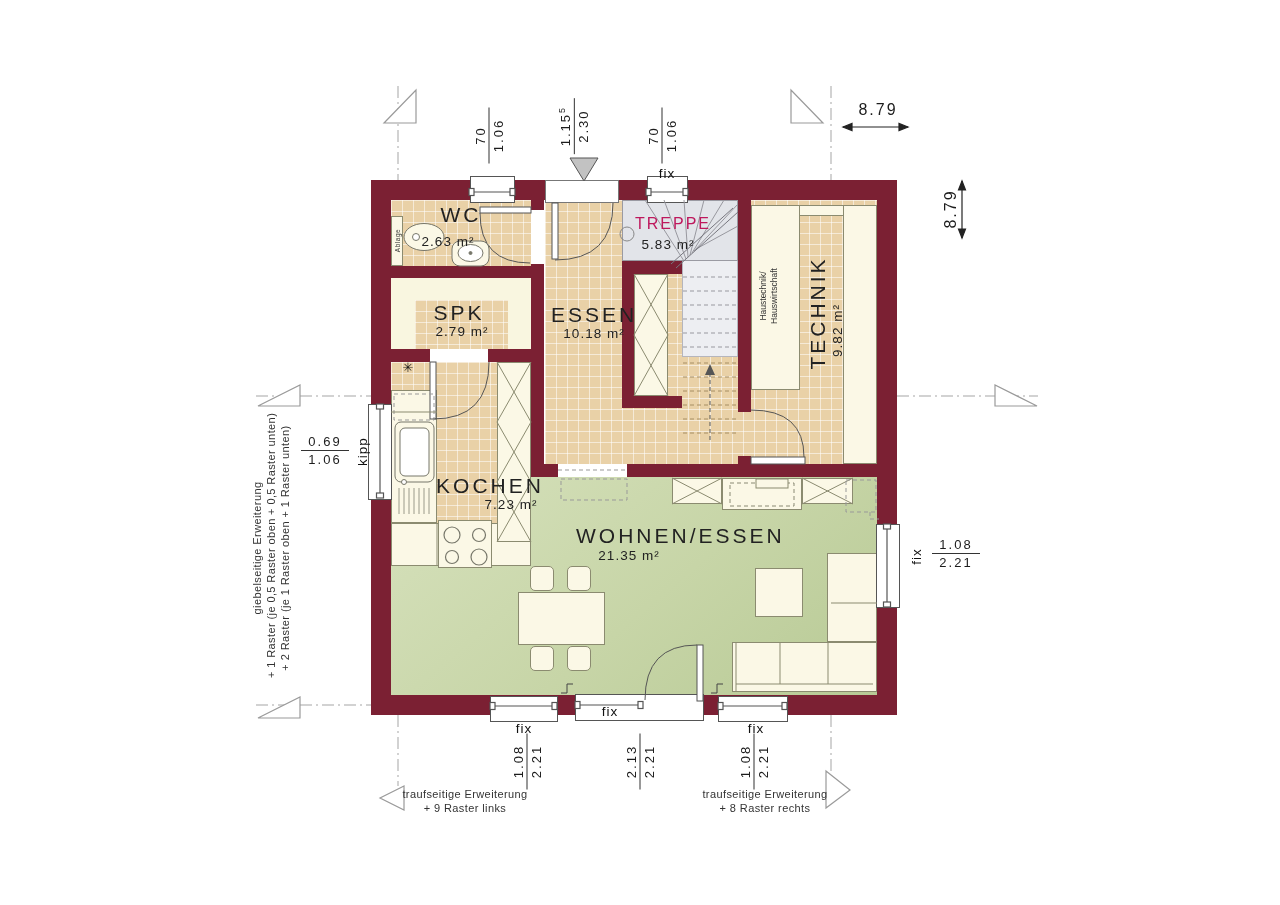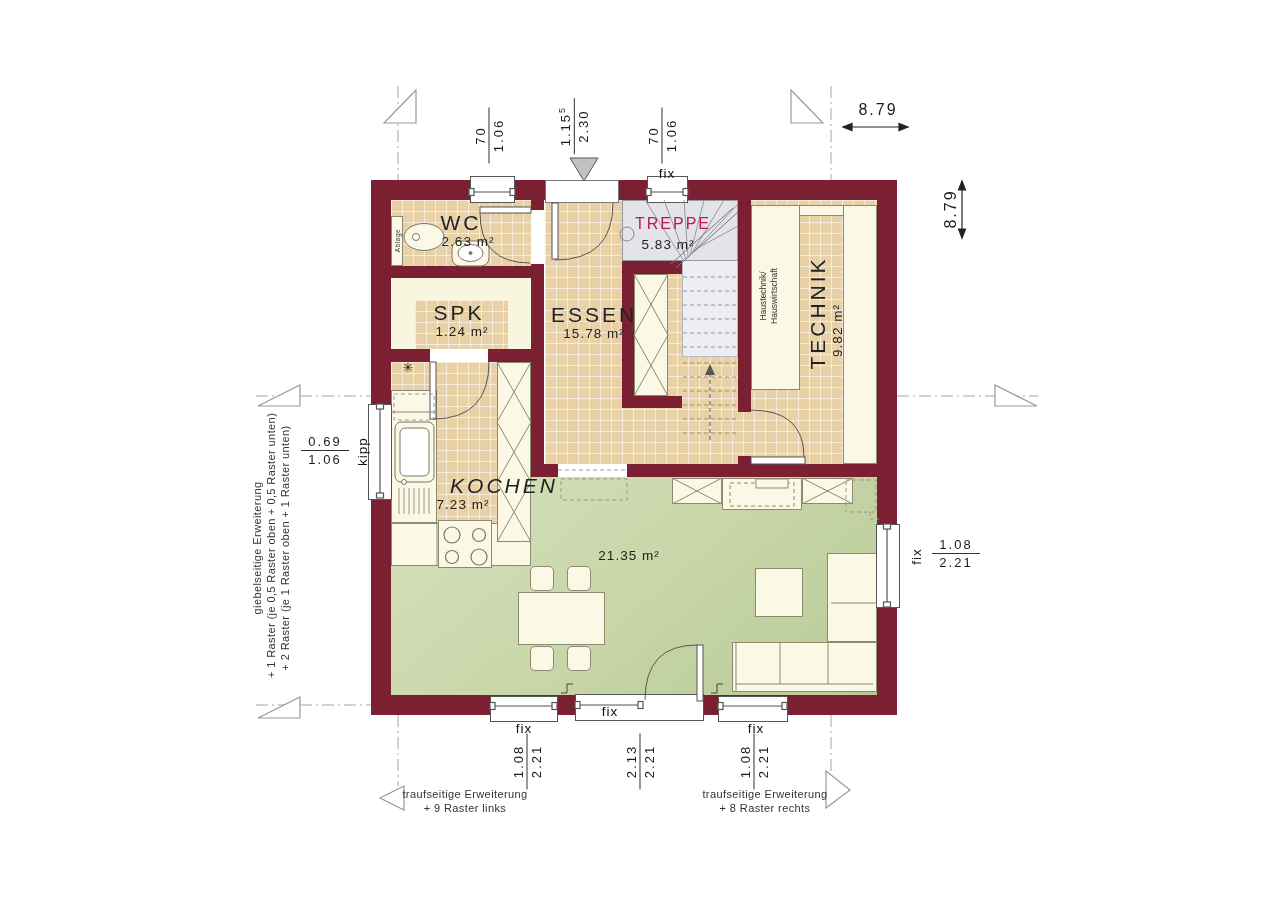--- a/index.html
+++ b/index.html
@@ -273,30 +273,31 @@
       <line x1="391" y1="412" x2="437" y2="412"></line>
       <line x1="437" y1="523" x2="437" y2="566"></line>
     </g>
 
     <g stroke="#444" stroke-width="1" fill="none">
       <path d="M561,693 h6 v-9 h6"></path>
       <path d="M711,693 h6 v-9 h6"></path>
     </g>
   </svg>
 
-  <div class="lbl room-name" style="left:421px;top:211px;width:80px;z-index:7;">WC</div>
-  <div class="lbl room-area" style="left:428px;top:234px;width:80px;z-index:7;">2.63 m²</div>
+  <div class="lbl room-name" style="left:421px;top:203px;width:80px;z-index:7;">WC</div>
+  <div class="lbl room-area" style="left:408px;top:234px;width:80px;z-index:7;">2.63 m²</div>
   <div class="lbl room-name" style="left:419px;top:301px;width:80px;z-index:7;">SPK</div>
-  <div class="lbl room-area" style="left:422px;top:324px;width:80px;z-index:7;">1.24 m²</div>
+  <div class="lbl room-area" style="left:422px;top:324px;width:80px;z-index:7;">2.79 m²</div>
   <div class="lbl room-name" style="left:544px;top:303px;width:100px;z-index:7;">ESSEN</div>
-  <div class="lbl room-area" style="left:544px;top:326px;width:100px;z-index:7;">15.78 m²</div>
+  <div class="lbl room-area" style="left:544px;top:326px;width:100px;z-index:7;">10.18 m²</div>
   <div class="lbl room-name-sm" style="left:618px;top:215px;width:110px;z-index:7;">TREPPE</div>
   <div class="lbl room-area" style="left:613px;top:237px;width:110px;z-index:7;">5.83 m²</div>
-  <div class="lbl room-name" style="left:449px;top:474px;width:110px;z-index:7;font-style:italic;">KOCHEN</div>
-  <div class="lbl room-area" style="left:423px;top:497px;width:80px;z-index:7;">7.23 m²</div>
+  <div class="lbl room-name" style="left:435px;top:474px;width:110px;z-index:7;">KOCHEN</div>
+  <div class="lbl room-area" style="left:423px;top:497px;width:80px;z-index:7;padding-left:48px;">7.23 m²</div>
+  <div class="lbl room-name" style="left:576px;top:524px;width:200px;z-index:7;">WOHNEN/ESSEN</div>
   <div class="lbl room-area" style="left:584px;top:548px;width:90px;z-index:7;">21.35 m²</div>
   <div class="lbl room-name rot" style="left:758px;top:301px;width:120px;z-index:7;">TECHNIK</div>
   <div class="lbl room-area rot" style="left:797px;top:323px;width:80px;z-index:7;">9.82 m²</div>
   <div class="lbl rot" style="left:724px;top:285px;width:90px;font-size:8.5px;line-height:11px;color:#333;z-index:7;">
     <span style="display:block;">Haustechnik/</span>
     <span style="display:block;">Hauswirtschaft</span>
   </div>
   <div class="lbl tiny rot" style="left:377px;top:237px;width:40px;z-index:7;">Ablage</div>
   <div class="lbl" style="left:396px;top:360px;width:24px;font-size:13px;z-index:7;">✳</div>
 

